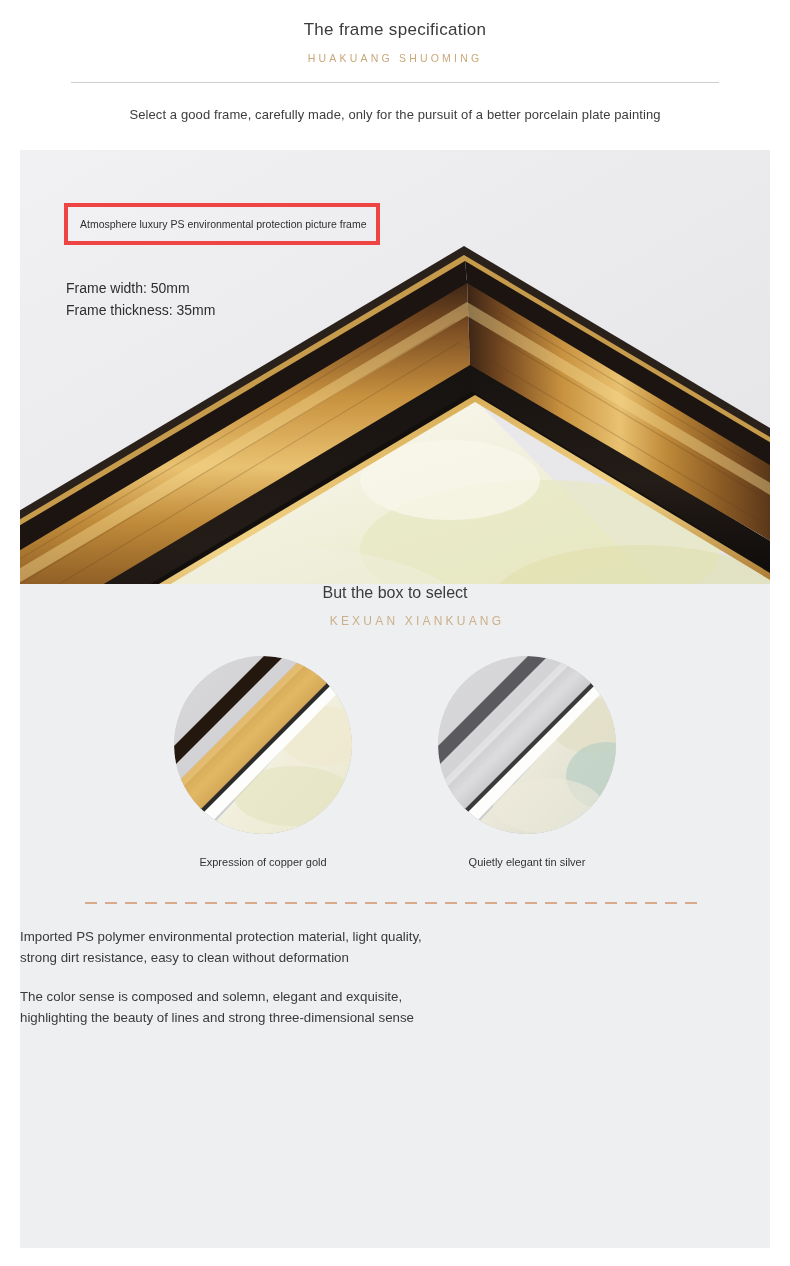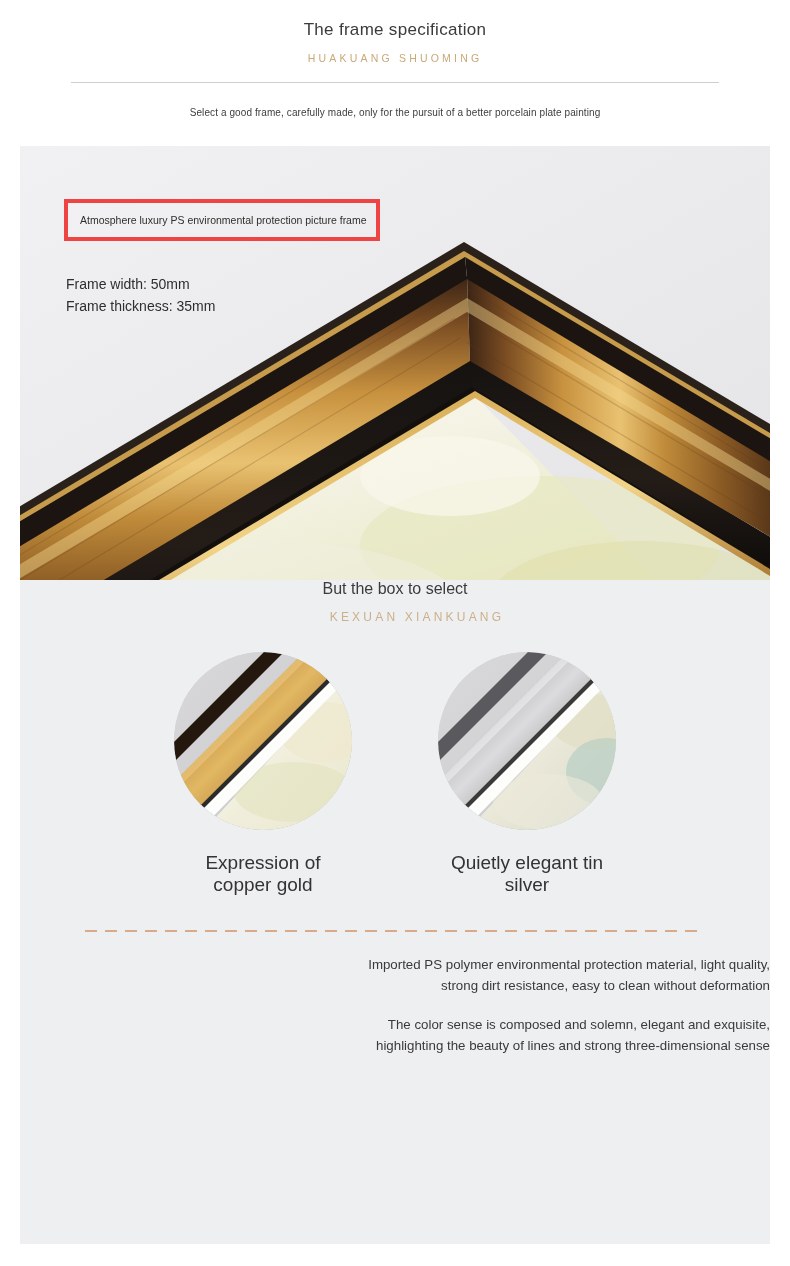--- a/index.html
+++ b/index.html
@@ -33,21 +33,21 @@
     letter-spacing: 3.2px;
   }
   .header-rule {
     margin: 18px auto 0 auto;
     width: 648px;
     height: 1px;
     background: #cfcfcf;
   }
   .header-sub {
     margin-top: 24px;
-    font-size: 10px;
+    font-size: 13px;
     color: #3d3d3d;
     letter-spacing: 0.1px;
   }
 
   
   .hero {
     position: relative;
     margin: 28px 20px 0 20px;
     height: 434px;
     background: #ededef;
@@ -124,42 +124,41 @@
   .swatch {
     width: 178px;
     height: 178px;
     border-radius: 50%;
     overflow: hidden;
     position: relative;
     background: #cfcfd1;
   }
   .option-label {
     margin-top: 22px;
-    font-size: 19px;
+    font-size: 11px;
     color: #333;
   }
 
   .dash-rule {
     margin: 34px auto 0 auto;
     width: 620px;
     height: 2px;
     background: repeating-linear-gradient(
       to right,
       #d8a98a 0px, #d8a98a 12px,
       transparent 12px, transparent 20px
     );
   }
 
   .para {
     margin-top: 22px;
-    text-align: right;
+    text-align: left;
     font-size: 13.3px;
     color: #3a3a3a;
     line-height: 21px;
-    padding-left: 40px;
   }
   .para.p2 { margin-top: 18px; }
 </style>
 </head>
 <body>
 
 <div class="header">
   <div class="header-title">The frame specification</div>
   <div class="header-pinyin">HUAKUANG SHUOMING</div>
   <div class="header-rule"></div>

